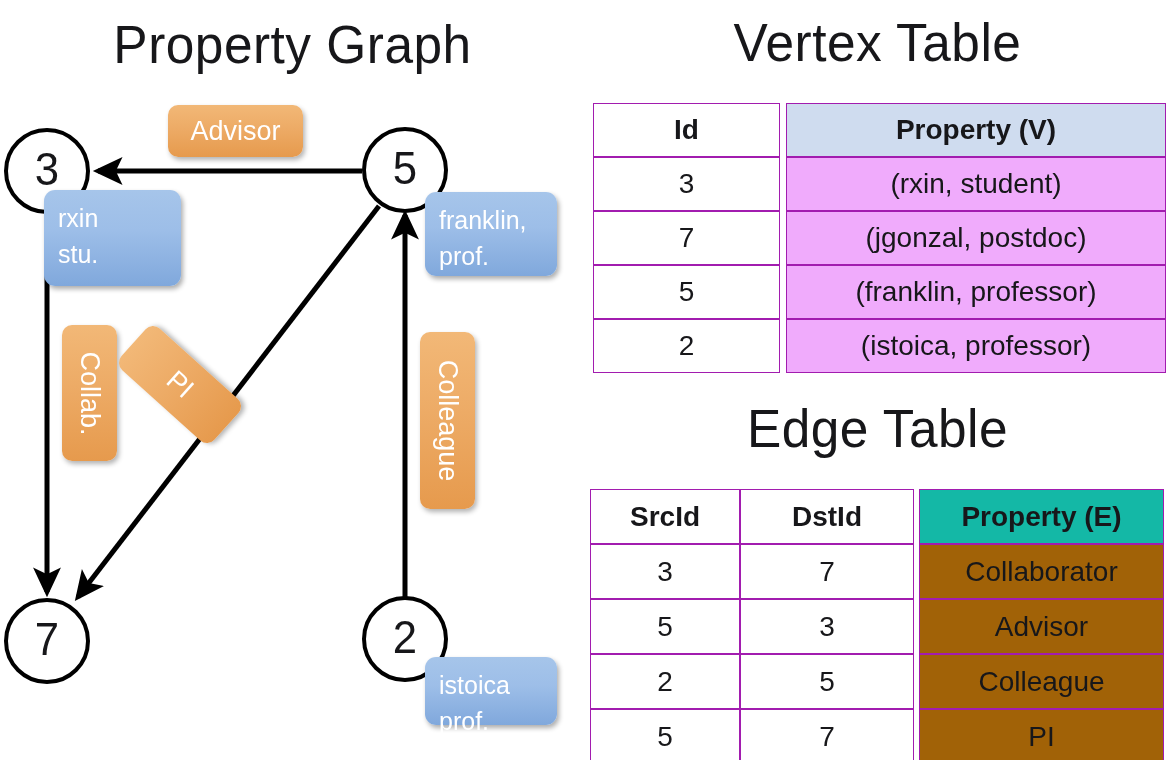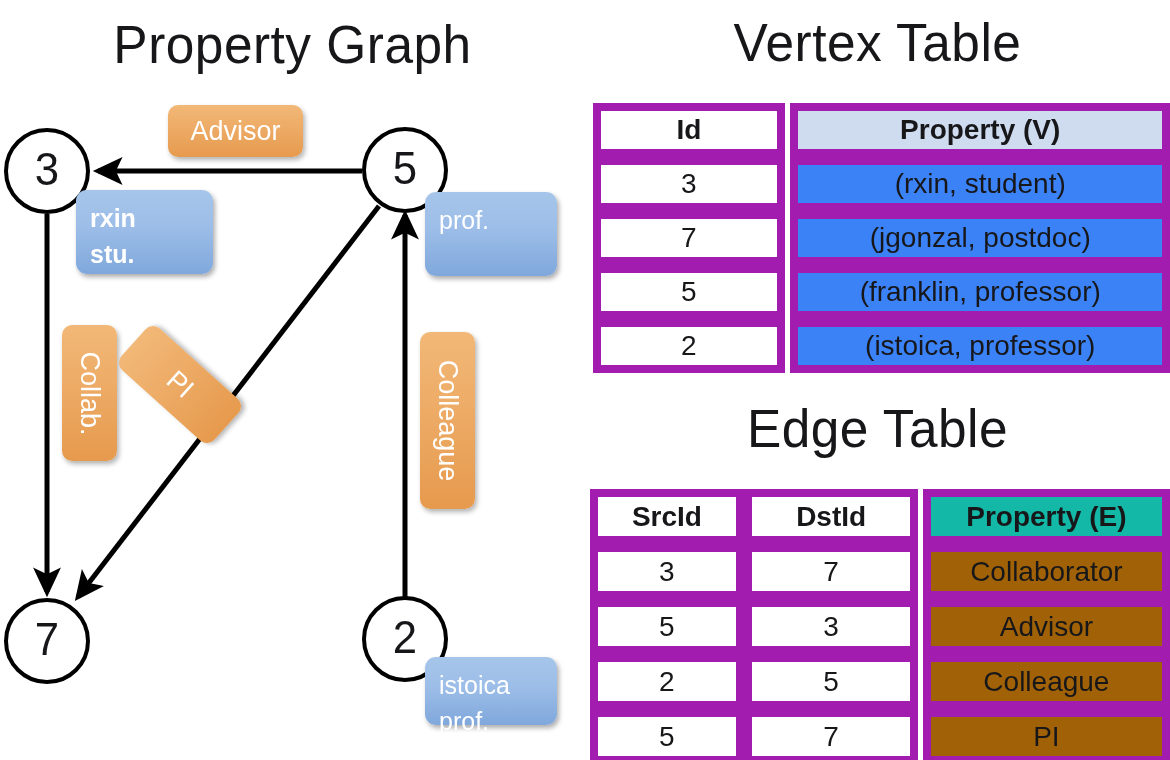--- a/index.html
+++ b/index.html
@@ -78,21 +78,21 @@
     box-shadow: 2px 3px 5px rgba(0,0,0,0.33);
     box-sizing: border-box;
     padding: 10px 14px 8px 14px;
     z-index: 6;
     color: #ffffff;
     font-family: "Liberation Sans", sans-serif;
     font-weight: 300;
     font-size: 25px;
     line-height: 1.45;
   }
-  #prop-rxin      { left: 76px;  top: 190px; width: 137px; height: 84px; font-weight: bold; }
+  #prop-rxin      { left: 44px;  top: 190px; width: 137px; height: 96px; }
   #prop-franklin  { left: 425px; top: 192px; width: 132px; height: 84px; }
   #prop-jgonzal   { left: 62px;  top: 657px; width: 140px; height: 84px; }
   #prop-istoica   { left: 425px; top: 657px; width: 132px; height: 68px; }
 
   .prop-line { display: block; white-space: nowrap; }
 
   
   .edge-label {
     position: absolute;
     border-radius: 10px;
@@ -129,39 +129,39 @@
   #edge-label-pi .rot { transform: rotate(90deg); }
 
   
   .data-table {
     position: absolute;
     border-collapse: separate;
     border-spacing: 0;
     font-family: "Liberation Sans", sans-serif;
   }
   .data-table td, .data-table th {
-    border: 8px solid #a21caf;
+    border: 1px solid #a21caf;
     text-align: center;
     font-weight: 300;
     font-size: 28px;
     color: #17171a;
     padding: 0;
     line-height: 1;
   }
   .data-table th {
     font-weight: 700;
     font-size: 28px;
   }
 
   
   #vertex-table { left: 593px; top: 103px; }
   #vertex-table .col-id   { width: 185px; }
   #vertex-table .col-prop { width: 378px; margin-left: 12px; }
   #vertex-table tr { height: 54px; }
-  #vertex-table .cell-prop { background: #3b82f6; }
+  #vertex-table .cell-prop { background: #f0abfc; }
   #vertex-table th.cell-prop { background: #cfdcef; }
   #vertex-table .gutter { width: 6px; border: none; background: #ffffff; }
 
   
   #edge-table { left: 590px; top: 489px; }
   #edge-table .col-src { width: 148px; }
   #edge-table .col-dst { width: 172px; }
   #edge-table .col-pe  { width: 243px; }
   #edge-table tr { height: 55px; }
   #edge-table .cell-pe { background: #a16207; }
@@ -207,20 +207,21 @@
   <div class="vertex-node" id="node-2">
     <span>2</span>
   </div>
 
   <div class="prop-box" id="prop-rxin">
     <span class="prop-line">rxin</span>
     <span class="prop-line">stu.</span>
   </div>
 
   <div class="prop-box" id="prop-franklin">
+    <span class="prop-line">franklin,</span>
     <span class="prop-line">prof.</span>
   </div>
 
 
   <div class="prop-box" id="prop-istoica">
     <span class="prop-line">istoica</span>
     <span class="prop-line">prof.</span>
   </div>
 
   <div class="edge-label" id="edge-label-advisor">

